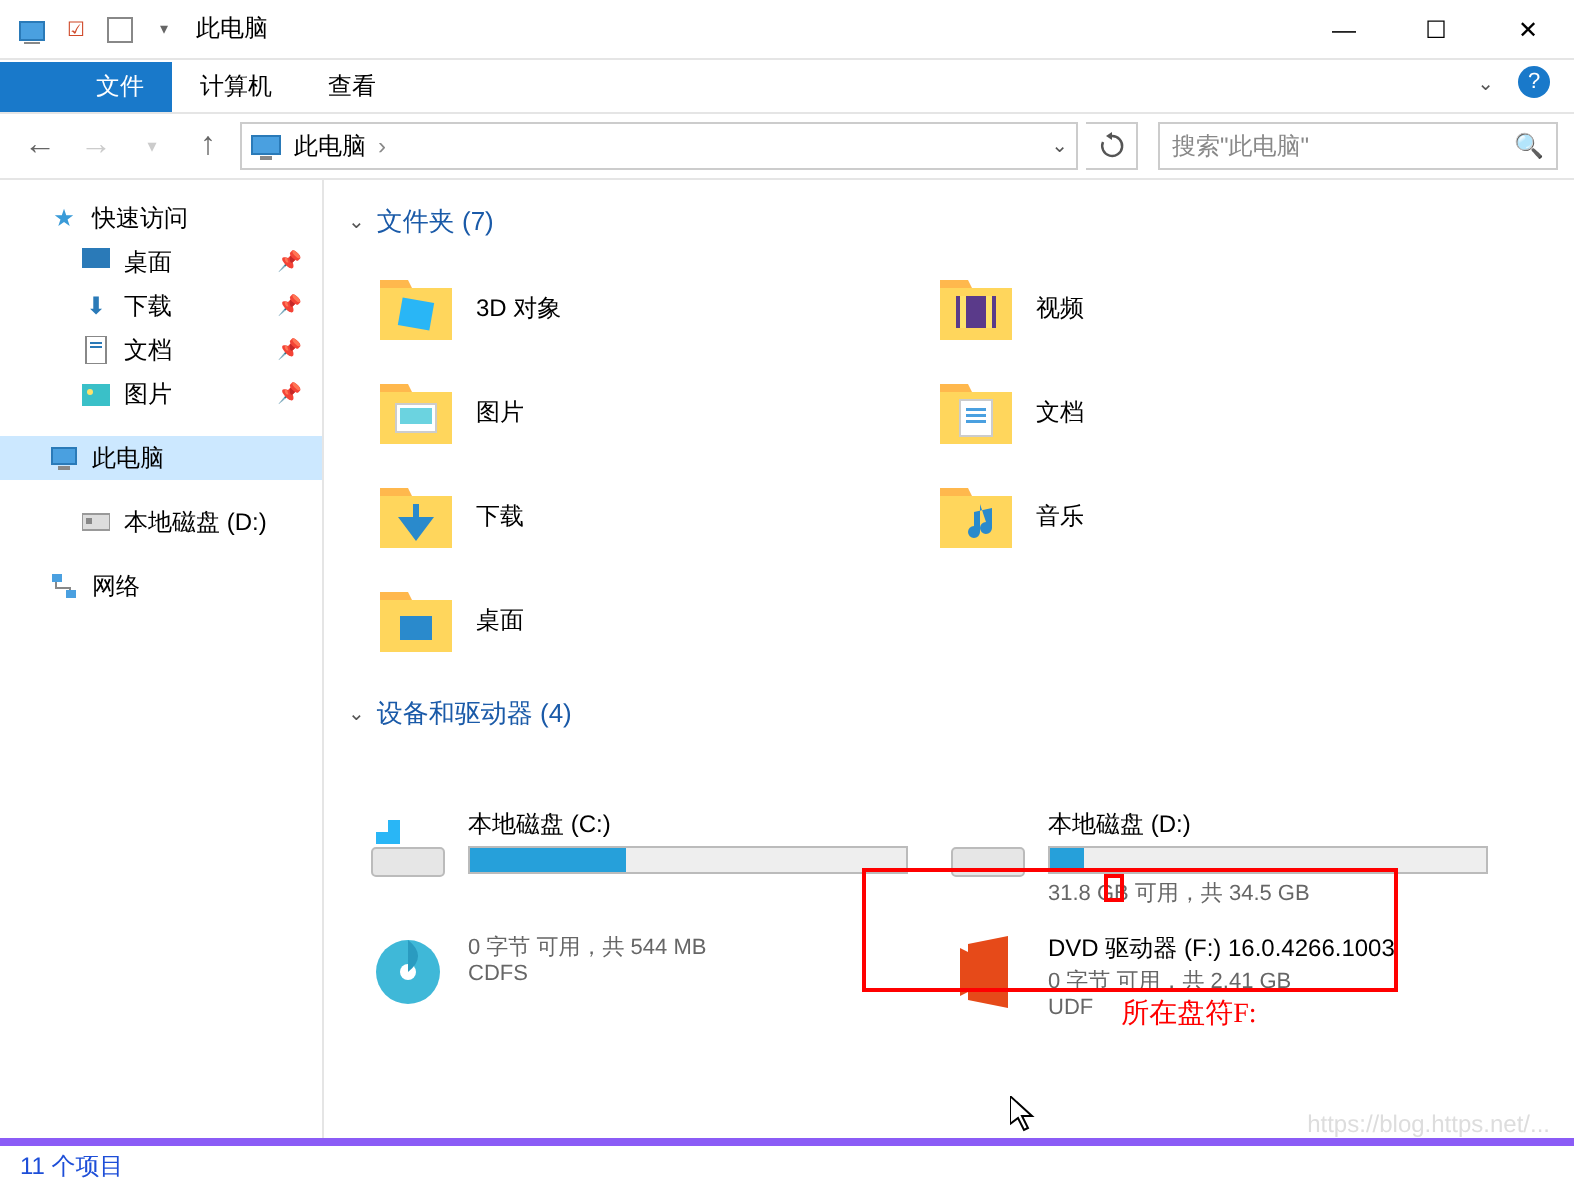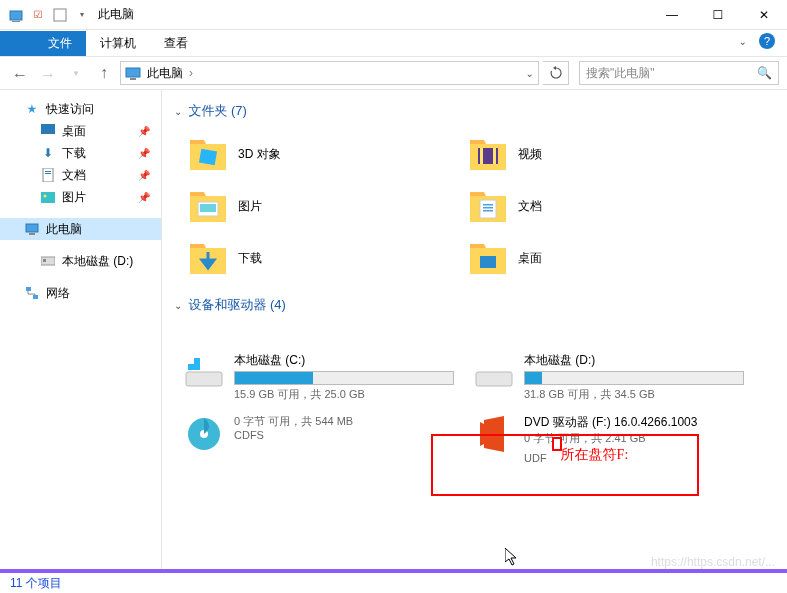--- a/index.html
+++ b/index.html
@@ -245,20 +245,28 @@
             <path d="M2 10 L38 10 L38 36 L2 36 Z" fill="#ffd65c"></path>
             <path d="M2 10 L2 6 L16 6 L18 10 Z" fill="#ffb84d"></path>
             <path d="M20 14 L20 24 M14 22 L20 30 L26 22 Z" fill="#2a8acc" stroke="#2a8acc" stroke-width="3"></path>
           </svg>
         <span>下载</span>
       </div>
       <div class="folder-item">
         <svg class="folder-svg">
             <path d="M2 10 L38 10 L38 36 L2 36 Z" fill="#ffd65c"></path>
             <path d="M2 10 L2 6 L16 6 L18 10 Z" fill="#ffb84d"></path>
+            <path d="M22 14 L22 28 A3 3 0 1 1 19 25 L19 18 L28 16 L28 26 A3 3 0 1 1 25 23" fill="#2a8acc"></path>
+          </svg>
+        <span>音乐</span>
+      </div>
+      <div class="folder-item">
+        <svg class="folder-svg">
+            <path d="M2 10 L38 10 L38 36 L2 36 Z" fill="#ffd65c"></path>
+            <path d="M2 10 L2 6 L16 6 L18 10 Z" fill="#ffb84d"></path>
             <rect x="12" y="18" width="16" height="12" fill="#2a8acc"></rect>
           </svg>
         <span>桌面</span>
       </div>
     </div>
 
     <div class="group-header" style="margin-top:12px">
       <span class="chev">⌄</span>
       <span>设备和驱动器 (4)</span>
     </div>
@@ -267,21 +275,20 @@
         <svg class="drive-icon">
             <rect x="2" y="20" width="36" height="14" rx="2" fill="#e6e6e6" stroke="#bbb"></rect>
             <rect x="4" y="6" width="12" height="12" fill="#29b6f6"></rect>
             <rect x="4" y="6" width="6" height="6" fill="#fff"></rect>
           </svg>
         <div class="drive-info">
           <div>本地磁盘 (C:)</div>
           <div class="drive-bar">
               <div class="drive-fill" style="width:36%"></div>
             </div>
-          <div class="drive-meta">15.9 GB 可用，共 25.0 GB</div>
         </div>
       </div>
       <div class="drive-item">
         <svg class="drive-icon">
             <rect x="2" y="20" width="36" height="14" rx="2" fill="#e6e6e6" stroke="#bbb"></rect>
           </svg>
         <div class="drive-info">
           <div>本地磁盘 (D:)</div>
           <div class="drive-bar">
               <div class="drive-fill" style="width:8%"></div>
@@ -300,34 +307,34 @@
           <div class="drive-meta">CDFS</div>
         </div>
       </div>
       <div class="drive-item" style="position:relative">
         <svg class="drive-icon">
             <path d="M10 6 L30 2 L30 38 L10 34 L10 30 L6 32 L6 8 L10 10 Z" fill="#e64a19"></path>
           </svg>
         <div class="drive-info">
           <div>DVD 驱动器 (F:) 16.0.4266.1003</div>
           <div class="drive-meta">0 字节 可用，共 2.41 GB</div>
-          <div style="display:flex;gap:14px;align-items:flex-end">
+          <div style="display:flex;gap:14px;align-items:flex-start">
             <span class="drive-meta">UDF</span>
             <span class="red-text">所在盘符F:</span>
           </div>
         </div>
       </div>
     </div>
   </div>
 </div>
 
 <div class="red-box" style="left:431px;top:434px;width:268px;height:62px;"></div>
 <div class="red-box" style="left:552px;top:437px;width:10px;height:14px;"></div>
 
 <div class="statusbar">
   <span>11 个项目</span>
 </div>
 
-<div class="watermark">https://https.csdn.net/...</div>
+<div class="watermark">https://blog.https.net/...</div>
 
 <svg class="cursor" width="16" height="20">
     <path d="M0 0 L0 14 L4 11 L7 17 L9 16 L6 10 L11 10 Z" fill="#fff" stroke="#000"></path>
   </svg>
 
 </body></html>

